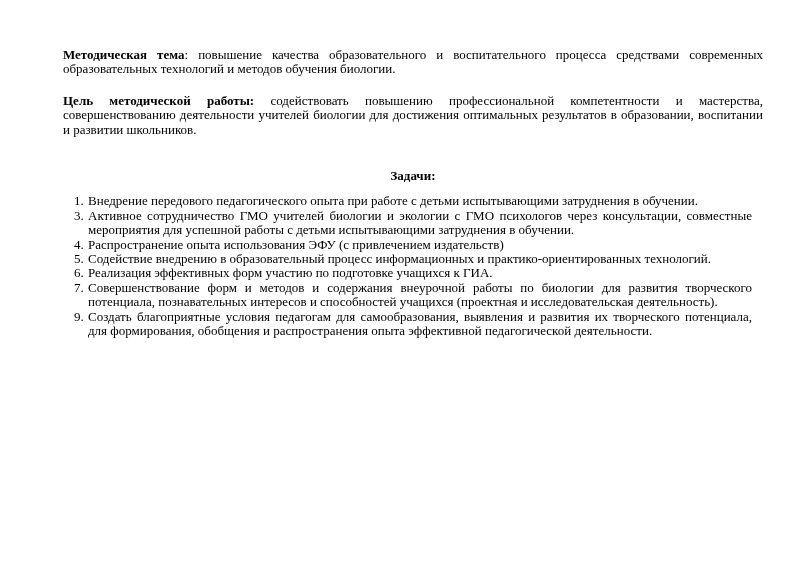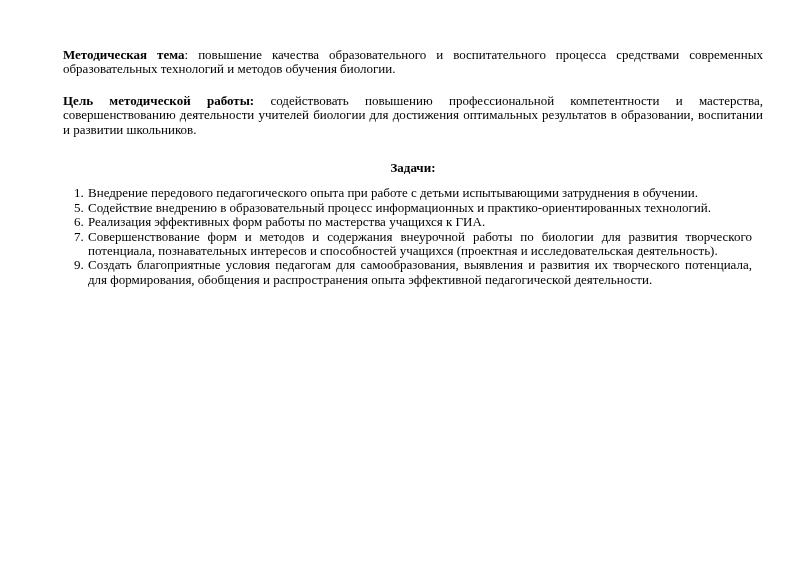--- a/index.html
+++ b/index.html
@@ -27,21 +27,21 @@
     position: absolute;
     left: 63px;
     top: 48px;
     width: 700px;
   }
   .para {
     margin: 0;
     text-align: justify;
   }
   .para-theme { margin-bottom: 17px; }
-  .para-goal  { margin-bottom: 24px; }
+  .para-goal  { margin-bottom: 32px; }
   .bold { font-weight: bold; }
   .tasks-heading {
     margin: 0;
     font-weight: bold;
     text-align: center;
   }
   .tasks { margin: 11px; }
   .task {
     text-align: justify;
     padding-left: 14px;
@@ -60,20 +60,22 @@
   <div class="content">
 
     <p class="para para-theme"><span class="bold">Методическая тема</span><span>: </span><span>повышение качества образовательного и воспитательного процесса средствами современных образовательных технологий и методов обучения биологии.</span></p>
 
     <p class="para para-goal"><span class="bold">Цель методической работы:</span><span> </span><span>содействовать повышению профессиональной компетентности и мастерства, совершенствованию деятельности учителей биологии для достижения оптимальных результатов в образовании, воспитании и развитии школьников.</span></p>
 
     <p class="tasks-heading">Задачи:</p>
 
     <div class="tasks" id="tasks-list">
         <div class="task"><span class="num">1.</span><span>Внедрение передового педагогического опыта при работе с детьми испытывающими затруднения в обучении.</span></div>
+        <div class="task"><span class="num">3.</span><span>Активное сотрудничество ГМО учителей биологии и экологии с ГМО психологов через консультации, совместные мероприятия для успешной работы с детьми испытывающими затруднения в обучении.</span></div>
+        <div class="task"><span class="num">4.</span><span>Распространение опыта использования ЭФУ (с привлечением издательств)</span></div>
         <div class="task"><span class="num">5.</span><span>Содействие внедрению в образовательный процесс информационных и практико-ориентированных технологий.</span></div>
-        <div class="task"><span class="num">6.</span><span>Реализация эффективных форм работы по мастерства учащихся к ГИА.</span></div>
+        <div class="task"><span class="num">6.</span><span>Реализация эффективных форм участию по подготовке учащихся к ГИА.</span></div>
         <div class="task"><span class="num">7.</span><span>Совершенствование форм и методов и содержания внеурочной работы по биологии для развития творческого потенциала, познавательных интересов и способностей учащихся (проектная и исследовательская деятельность).</span></div>
         <div class="task"><span class="num">9.</span><span>Создать благоприятные условия педагогам для самообразования, выявления и развития их творческого потенциала, для формирования, обобщения и распространения опыта эффективной педагогической деятельности.</span></div>
       </div>
 
   </div>
 </div>
 
 </body></html>

